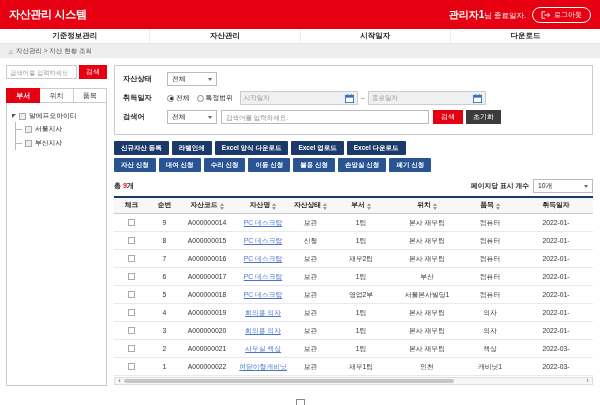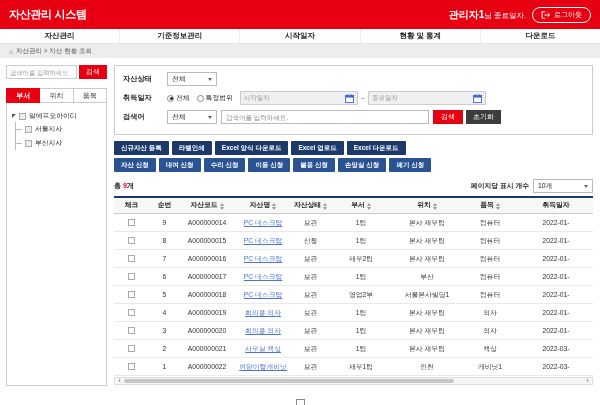--- a/index.html
+++ b/index.html
@@ -104,24 +104,23 @@
           <path d="M5 1 H1 V9 H5" stroke="#fff" stroke-width="1.2" fill="none"></path>
           <line x1="4" y1="5" x2="10" y2="5" stroke="#fff" stroke-width="1.2"></line>
           <path d="M8 2.5 L10.8 5 L8 7.5" stroke="#fff" stroke-width="1.2" fill="none"></path>
         </svg>
       <span>로그아웃</span>
     </button>
   </div>
 </div>
 
 <div class="navbar">
+  <div class="nav-item">기준정보관리</div>
   <div class="nav-item">자산관리</div>
-  <div class="nav-item">기준정보관리</div>
   <div class="nav-item">시작일자</div>
-  <div class="nav-item">현황 및 통계</div>
   <div class="nav-item">다운로드</div>
 </div>
 
 <div class="crumbbar">
   <span>⌂</span>
   <span>자산관리 &gt; 자산 현황 조회</span>
 </div>
 
 <div class="content">
 

